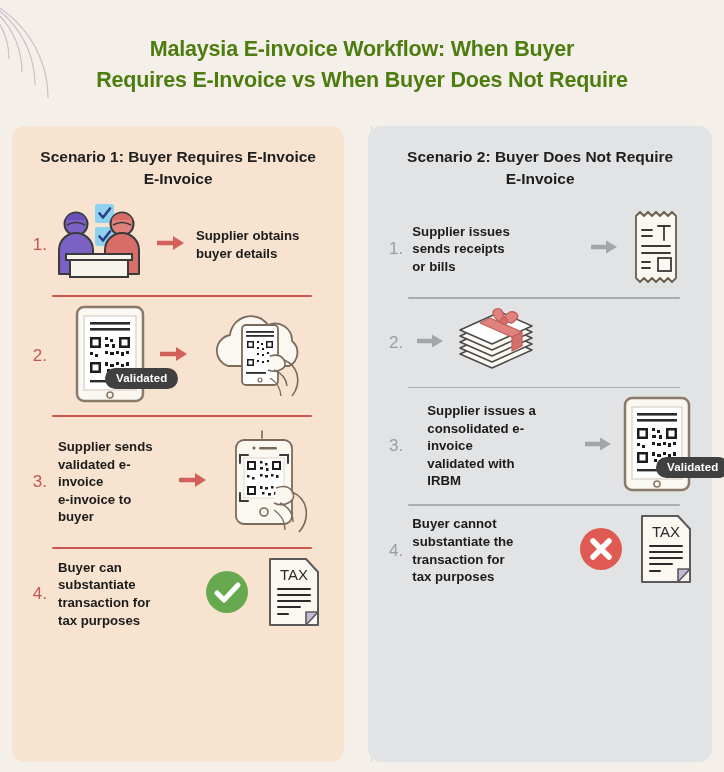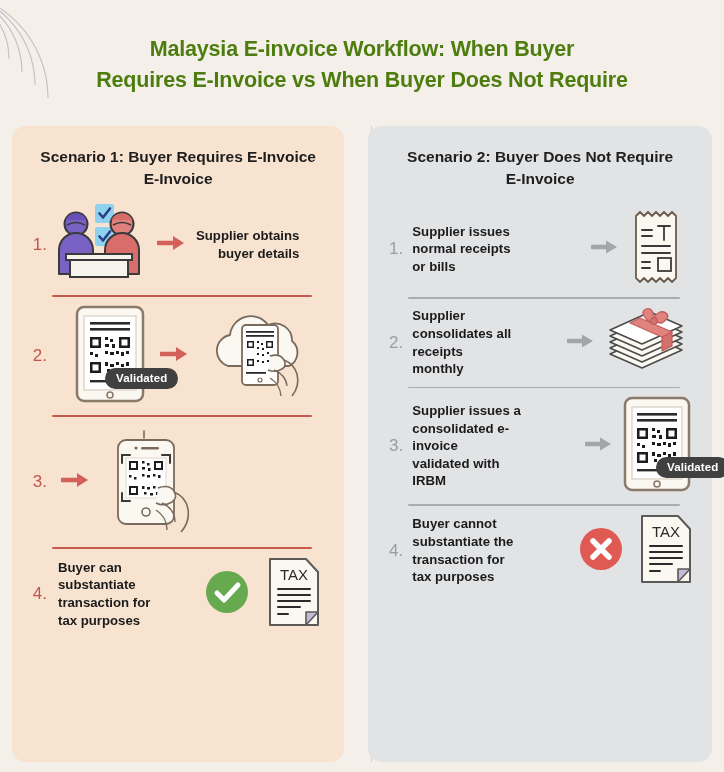--- a/index.html
+++ b/index.html
@@ -177,21 +177,21 @@
               <rect x="18" y="56" width="58" height="19" fill="#F7F4EE" stroke="#3A3A3A" stroke-width="2"></rect>
               <rect x="14" y="52" width="66" height="6" fill="#F7F4EE" stroke="#3A3A3A" stroke-width="2"></rect>
             </svg>
           </div>
           <div class="arrow">
             <svg width="30" height="18" viewBox="0 0 30 18">
               <path d="M1,9 L19,9" stroke="#D4605A" stroke-width="4.5" stroke-linecap="round"></path>
               <path d="M16,2 L27,9 L16,16 Z" fill="#D4605A"></path>
             </svg>
           </div>
-          <div class="step-text" style="white-space:pre-line;text-align:right;">Supplier obtains
+          <div class="step-text" style="white-space:pre-line;">Supplier obtains
 buyer details</div>
         </div>
       </div>
 
       <div class="sep"></div>
 
       <div class="step">
         <div class="step-num">2.</div>
         <div class="step-body">
           <div class="art" style="margin-left:22px;">
@@ -273,20 +273,23 @@
             </svg>
           </div>
         </div>
       </div>
 
       <div class="sep"></div>
 
       <div class="step">
         <div class="step-num">3.</div>
         <div class="step-body">
+          <div class="step-text" style="white-space:pre-line; margin-left:6px;">Supplier sends
+validated e-invoice
+e-invoice to buyer</div>
           <div class="arrow">
             <svg width="30" height="18" viewBox="0 0 30 18">
               <path d="M1,9 L19,9" stroke="#D4605A" stroke-width="4.5" stroke-linecap="round"></path>
               <path d="M16,2 L27,9 L16,16 Z" fill="#D4605A"></path>
             </svg>
           </div>
           <div class="art">
             <svg width="112" height="112" viewBox="0 0 112 112">
               <path d="M44,7 L44,14" stroke="#7A6A5C" stroke-width="1.6" stroke-linecap="round"></path>
               <rect x="18" y="16" width="56" height="84" rx="8" fill="#FBF7F1" stroke="#7A6A5C" stroke-width="1.8"></rect>
@@ -375,21 +378,21 @@
       <div>Scenario 2: Buyer Does Not Require</div>
       <div>E-Invoice</div>
     </div>
 
     <div class="steps">
 
       <div class="step" style="padding-top:14px;">
         <div class="step-num">1.</div>
         <div class="step-body">
           <div class="step-text" style="white-space:pre-line; flex:1; margin-left:4px;">Supplier issues
-normal receipts
+sends receipts
 or bills</div>
           <div class="arrow">
             <svg width="28" height="18" viewBox="0 0 28 18">
               <path d="M1,9 L17,9" stroke="#A2A5A9" stroke-width="4.5" stroke-linecap="round"></path>
               <path d="M15,2.5 L26,9 L15,15.5 Z" fill="#A2A5A9"></path>
             </svg>
           </div>
           <div class="art" style="margin-right:14px;">
             <svg width="56" height="78" viewBox="0 0 56 78">
               <path d="M8,8 L12,4 L16,8 L20,4 L24,8 L28,4 L32,8 L36,4 L40,8 L44,4 L48,8
@@ -408,24 +411,20 @@
             </svg>
           </div>
         </div>
       </div>
 
       <div class="sep"></div>
 
       <div class="step">
         <div class="step-num">2.</div>
         <div class="step-body">
-          <div class="step-text" style="white-space:pre-line; flex:1; margin-left:4px;">Supplier
-consolidates all
-receipts
-monthly</div>
           <div class="arrow">
             <svg width="28" height="18" viewBox="0 0 28 18">
               <path d="M1,9 L17,9" stroke="#A2A5A9" stroke-width="4.5" stroke-linecap="round"></path>
               <path d="M15,2.5 L26,9 L15,15.5 Z" fill="#A2A5A9"></path>
             </svg>
           </div>
           <div class="art" style="margin-right:10px;">
             <svg width="84" height="70" viewBox="0 0 84 70">
               <g stroke="#4A4A4A" stroke-width="1.5" stroke-linejoin="round">
                 <path d="M6,48 L38,62 L78,44 L46,30 Z" fill="#FBF7F1"></path>
@@ -441,21 +440,21 @@
             </svg>
           </div>
         </div>
       </div>
 
       <div class="sep"></div>
 
       <div class="step">
         <div class="step-num">3.</div>
         <div class="step-body">
-          <div class="step-text" style="white-space:pre-line; flex:1; margin-left:4px;">Supplier issues a
+          <div class="step-text" style="white-space:pre-line; flex:1; margin-left:19px;">Supplier issues a
 consolidated e-
 invoice
 validated with
 IRBM</div>
           <div class="arrow">
             <svg width="28" height="18" viewBox="0 0 28 18">
               <path d="M1,9 L17,9" stroke="#A2A5A9" stroke-width="4.5" stroke-linecap="round"></path>
               <path d="M15,2.5 L26,9 L15,15.5 Z" fill="#A2A5A9"></path>
             </svg>
           </div>

